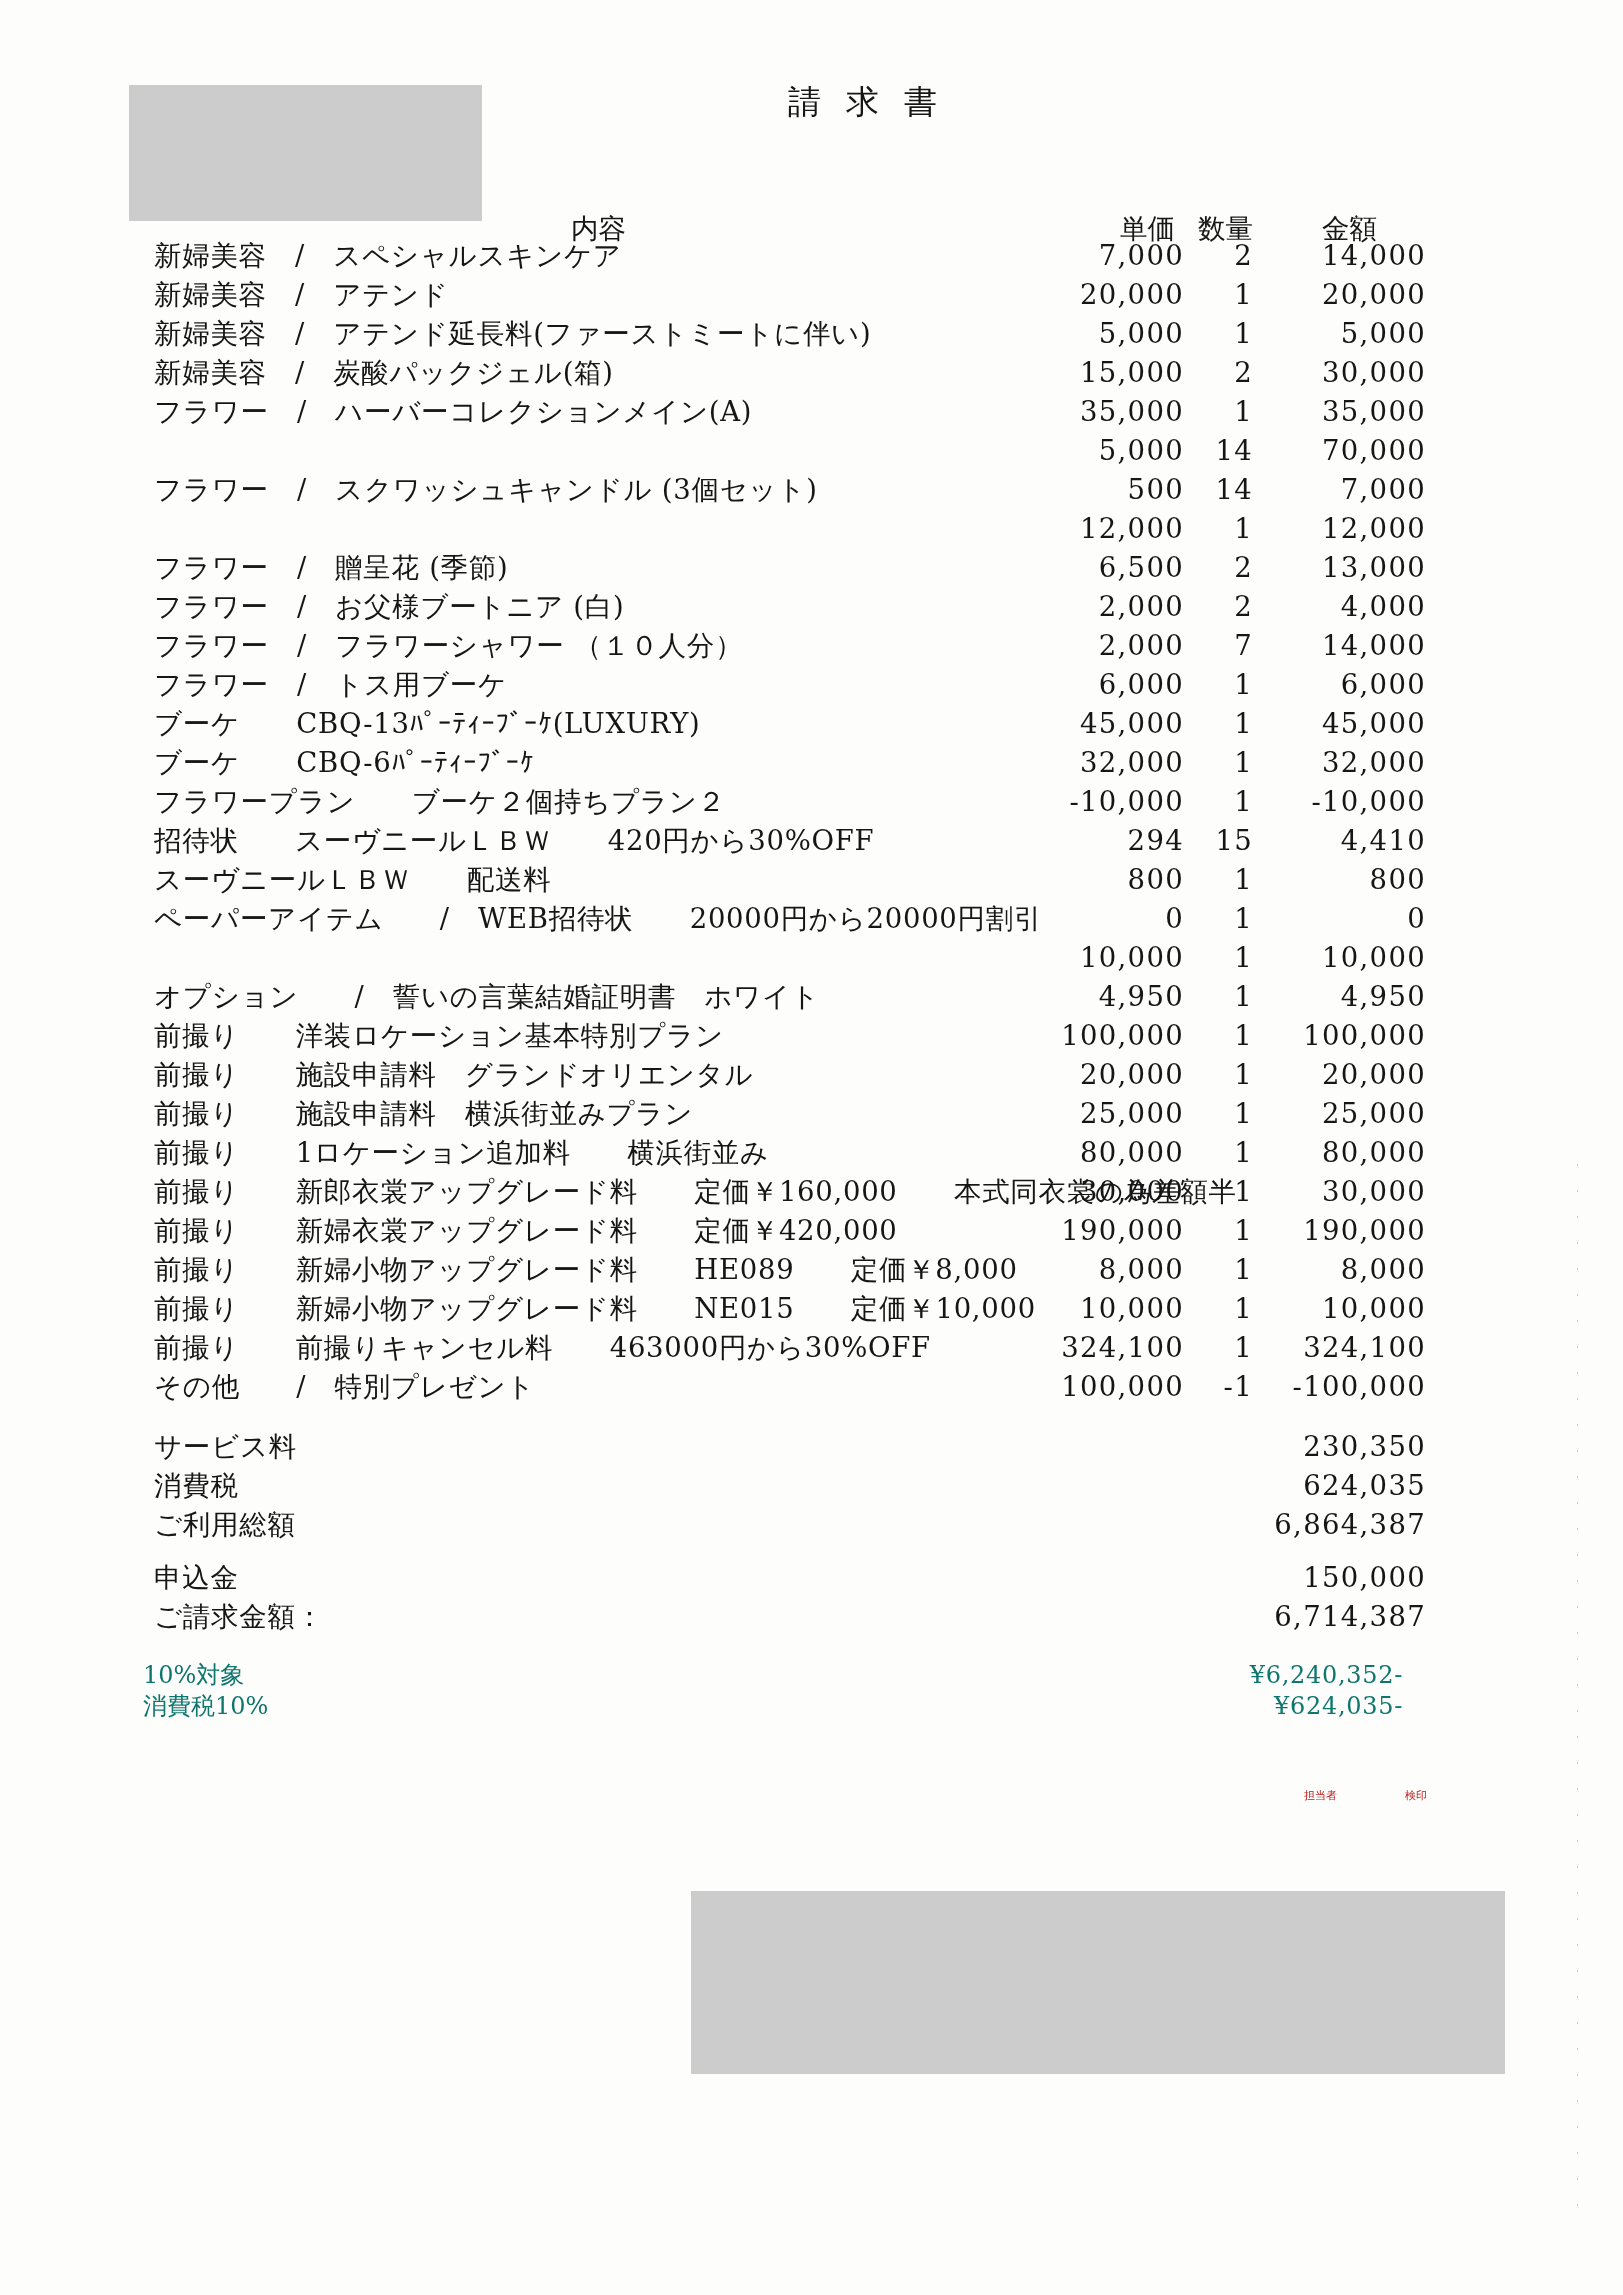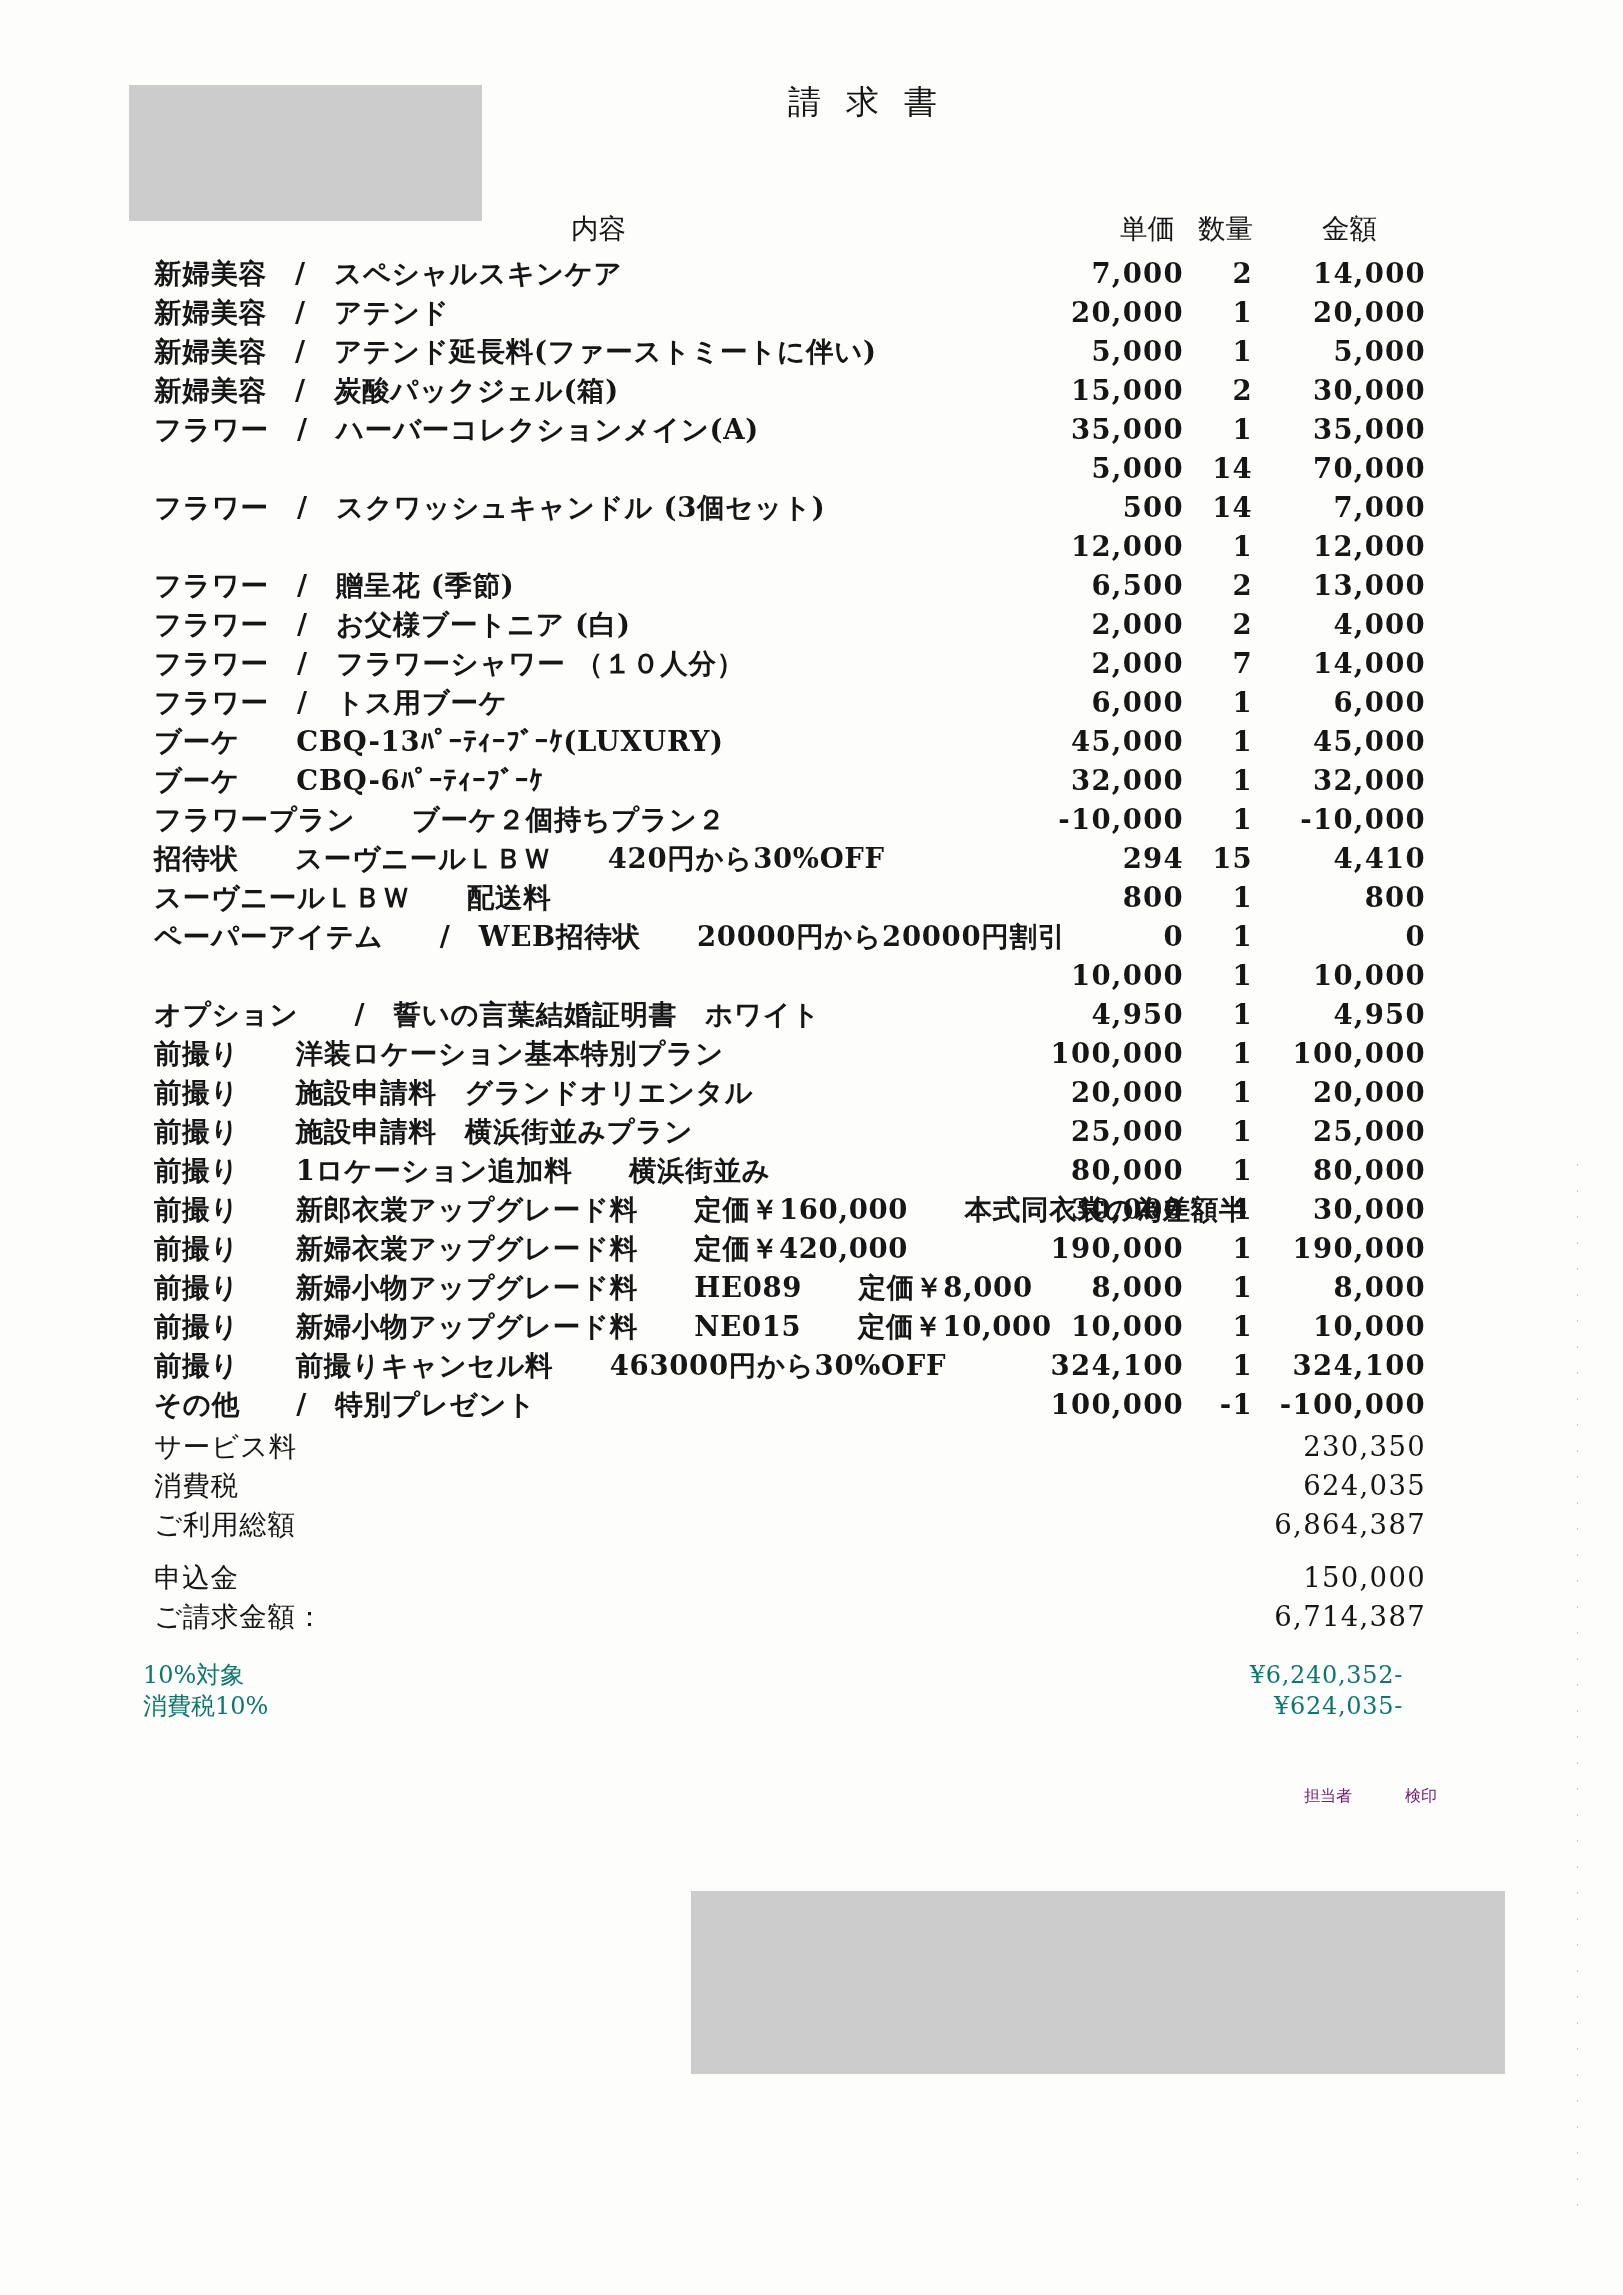--- a/index.html
+++ b/index.html
@@ -24,37 +24,37 @@
     white-space:nowrap;
   }
 
   .thead{position:absolute;left:0;top:209px;width:1623px;height:39px;font-size:27.5px;line-height:39px;}
   .th{position:absolute;text-align:center;white-space:nowrap;}
   .th-content{left:546px;width:105px;}
   .th-unit{left:1100px;width:95px;}
   .th-qty{left:1178px;width:95px;}
   .th-amount{left:1299px;width:101px;}
 
-  .items{position:absolute;left:0;top:254px;width:1301px;font-weight:bold;}
+  .items{position:absolute;left:0;top:236px;width:1301px;}
   .summary{position:absolute;left:0;top:1427px;width:1623px;}
   .payment{position:absolute;left:0;top:1558px;width:1623px;}
 
   .row{position:relative;height:39px;font-size:27.5px;line-height:39px;}
   .c-content{position:absolute;left:154px;white-space:pre;letter-spacing:0.7px;}
   .c-unit{position:absolute;left:942px;width:242px;text-align:right;}
   .c-qty{position:absolute;left:1168px;width:85px;text-align:right;}
   .c-amount{position:absolute;left:1210px;width:216px;text-align:right;}
   .num{letter-spacing:1.3px;}
 
   .tax-note{position:absolute;left:0;top:1660px;width:1623px;font-size:24px;color:#0f766e;}
   .tax-line{position:relative;height:31px;line-height:31px;}
   .tax-label{position:absolute;left:143px;white-space:pre;}
   .tax-value{position:absolute;left:1079px;width:324px;text-align:right;letter-spacing:0.7px;}
 
-  .approval{position:absolute;top:1785px;left:0;width:1623px;height:22px;font-size:16px;line-height:22px;color:#701a75;}
+  .approval{position:absolute;top:1785px;left:0;width:1623px;height:22px;font-size:11px;line-height:22px;color:#b91c1c;}
   .staff-label{position:absolute;left:1304px;}
   .seal-label{position:absolute;left:1405px;}
 
   .scan-noise{
     position:absolute;left:1577px;top:1164px;width:1.3px;height:1060px;
     background-image:repeating-linear-gradient(#9a9a9a 0 2px,transparent 2px 26px);
     opacity:.5;
   }
 </style>
 </head>

